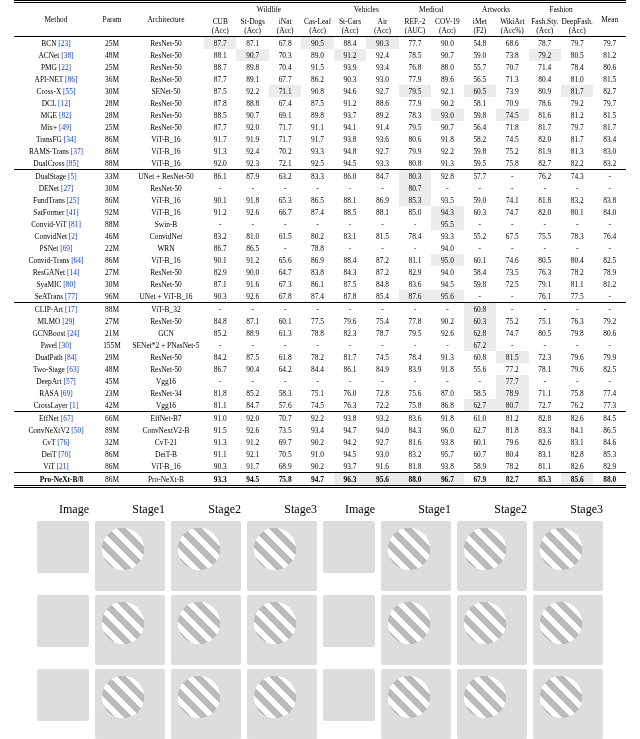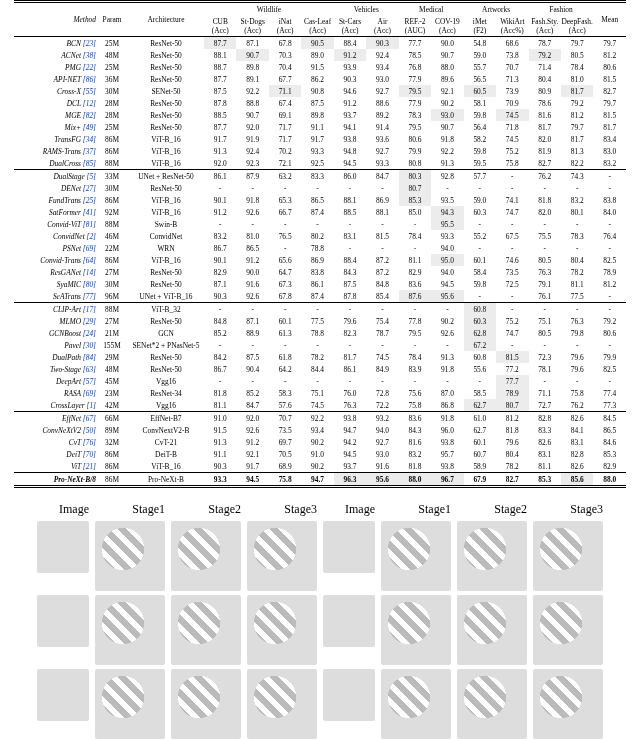--- a/index.html
+++ b/index.html
@@ -1,21 +1,21 @@
 <!DOCTYPE html>
 <html><head>
 <meta charset="utf-8">
 <style>
   html,body{margin:0;padding:0;background:#fff;color:#000;font-family:"Times New Roman",serif;}
   .page{width:640px;margin:0 auto;padding:0 14px 14px;box-sizing:border-box;}
   .caption{font-size:12px;line-height:1.3;margin:2px 0 6px;}
   table{border-collapse:collapse;width:100%;font-size:7.4px;table-layout:fixed;}
   th,td{padding:1.5px 0;text-align:center;overflow:hidden;white-space:nowrap;}
   th{font-weight:400;}
-  .method-col{width:80px;text-align:right;padding-left:2px;font-style:italic;}
+  .method-col{width:80px;text-align:center;padding-left:2px;}
   .param-col{width:32px;}
   .arch-col{width:76px;}
   .method-link{color:#000;}
   .cite{color:#0b3ccf;}
   .top-rule{border-top:1.2px solid #000;}
   .dbl-rule{border-top:3px double #000;}
   .group-sep td{border-top:.6px solid #000;}
   .hi{background:#ececec;}
   .bold{font-weight:700;margin-left:11px;}
   .grid{display:grid;grid-template-columns:52px 70px 70px 70px 52px 70px 70px 70px;gap:4px 6px;margin-top:14px;justify-content:center;}
@@ -357,21 +357,21 @@
           <td>-</td>
           <td>-</td>
           <td>-</td>
         </tr>
         <tr>
           <td class="method-col method-link">ConvidNet <span class="cite">[2]</span></td>
           <td class="param-col">46M</td>
           <td class="arch-col">ConvidNet</td>
           <td>83.2</td>
           <td>81.0</td>
-          <td>76.5</td>
+          <td>61.5</td>
           <td>80.2</td>
           <td>83.1</td>
           <td>81.5</td>
           <td>78.4</td>
           <td>93.3</td>
           <td>55.2</td>
           <td>67.5</td>
           <td>75.5</td>
           <td>78.3</td>
           <td>76.4</td>

